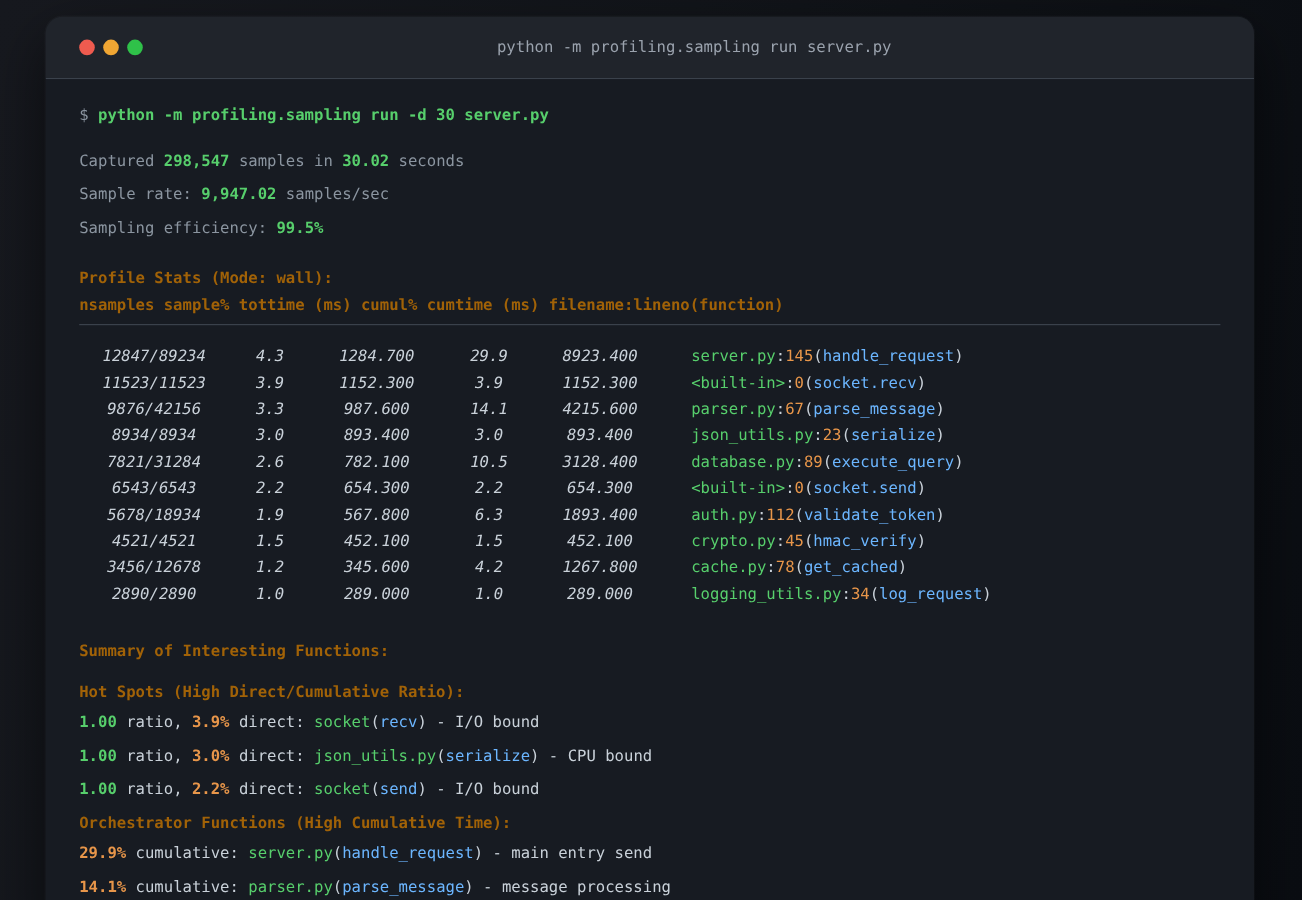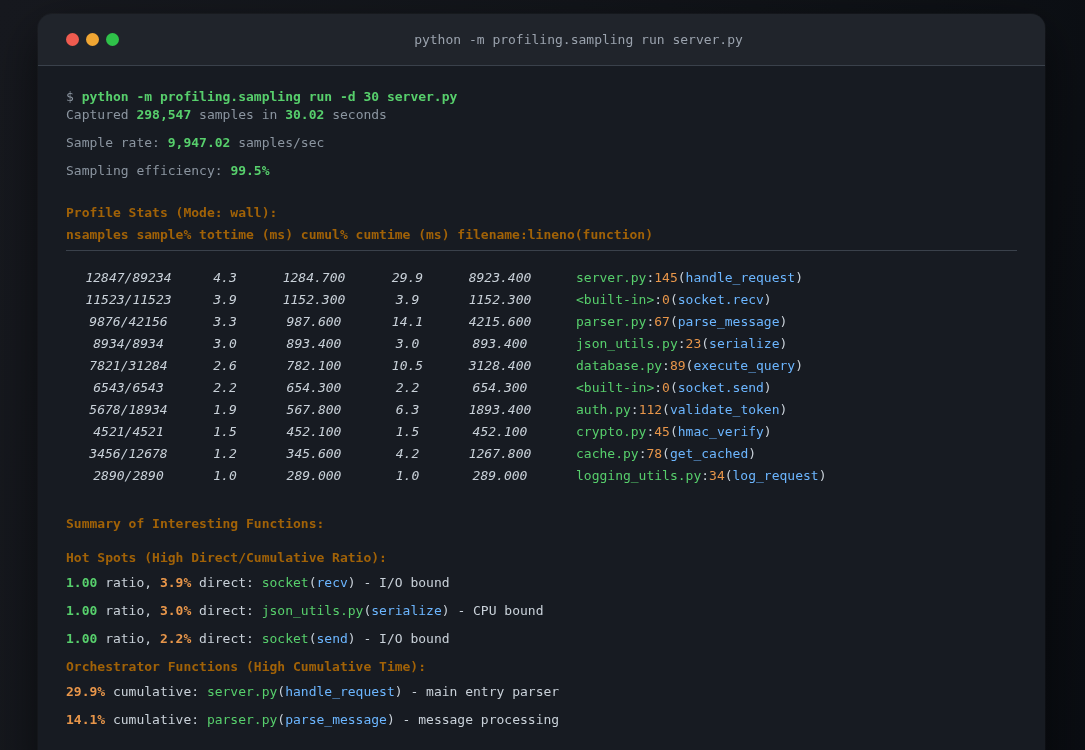--- a/index.html
+++ b/index.html
@@ -32,21 +32,21 @@
   .fn { margin-left:22px; }
   .rule { height:1px; background:#3a414b; margin:6px 0 16px 0; }
   .dim    { color:#8b95a0; }
   .wh     { color:#c9d1d9; }
   .green  { color:#57cf6c; }
   .orange { color:#e8964a; }
   .blue   { color:#6cb6ff;margin-top:28px; }
   .bluehead { color:#a16207; font-weight:bold; }
   .b { font-weight:bold; }
   .mb4{margin-bottom:4px} .mb7{margin-bottom:7px} .mb10{margin-bottom:10px}
-  .mb16{margin-bottom:16px} .mb20{} .mb24{margin-bottom:24px}
+  .mb16{margin-bottom:16px} .mb20{margin-bottom:20px} .mb24{margin-bottom:24px}
   .mt13{} .mt28{margin-top:28px}
 </style>
 </head>
 <body>
 
 <div class="window">
   <div class="titlebar">
     <div class="lights">
       <span class="light red"></span>
       <span class="light yellow"></span>
@@ -170,19 +170,19 @@
         <div class="line mb10"><span class="green b">1.00</span> <span class="wh">ratio,</span> <span class="orange b">3.9%</span> <span class="wh">direct:</span> <span><span class="green">socket</span><span class="wh">(</span><span class="blue">recv</span><span class="wh">)</span></span> <span class="wh">- I/O bound</span></div>
 
         <div class="line mb10"><span class="green b">1.00</span> <span class="wh">ratio,</span> <span class="orange b">3.0%</span> <span class="wh">direct:</span> <span><span class="green">json_utils.py</span><span class="wh">(</span><span class="blue">serialize</span><span class="wh">)</span></span> <span class="wh">- CPU bound</span></div>
 
         <div class="line mb10"><span class="green b">1.00</span> <span class="wh">ratio,</span> <span class="orange b">2.2%</span> <span class="wh">direct:</span> <span><span class="green">socket</span><span class="wh">(</span><span class="blue">send</span><span class="wh">)</span></span> <span class="wh">- I/O bound</span></div>
       </div>
 
     <div class="line mt13 mb7 bluehead">Orchestrator Functions (High Cumulative Time):</div>
     <div>
 
-        <div class="line mb10"><span class="orange b">29.9%</span> <span class="wh">cumulative:</span> <span><span class="green">server.py</span><span class="wh">(</span><span class="blue">handle_request</span><span class="wh">)</span></span> <span class="wh">- main entry parser</span></div>
+        <div class="line mb10"><span class="orange b">29.9%</span> <span class="wh">cumulative:</span> <span><span class="green">server.py</span><span class="wh">(</span><span class="blue">handle_request</span><span class="wh">)</span></span> <span class="wh">- main entry send</span></div>
 
         <div class="line mb10"><span class="orange b">14.1%</span> <span class="wh">cumulative:</span> <span><span class="green">parser.py</span><span class="wh">(</span><span class="blue">parse_message</span><span class="wh">)</span></span> <span class="wh">- message processing</span></div>
       </div>
 
   </div>
 </div>
 
 </body></html>

